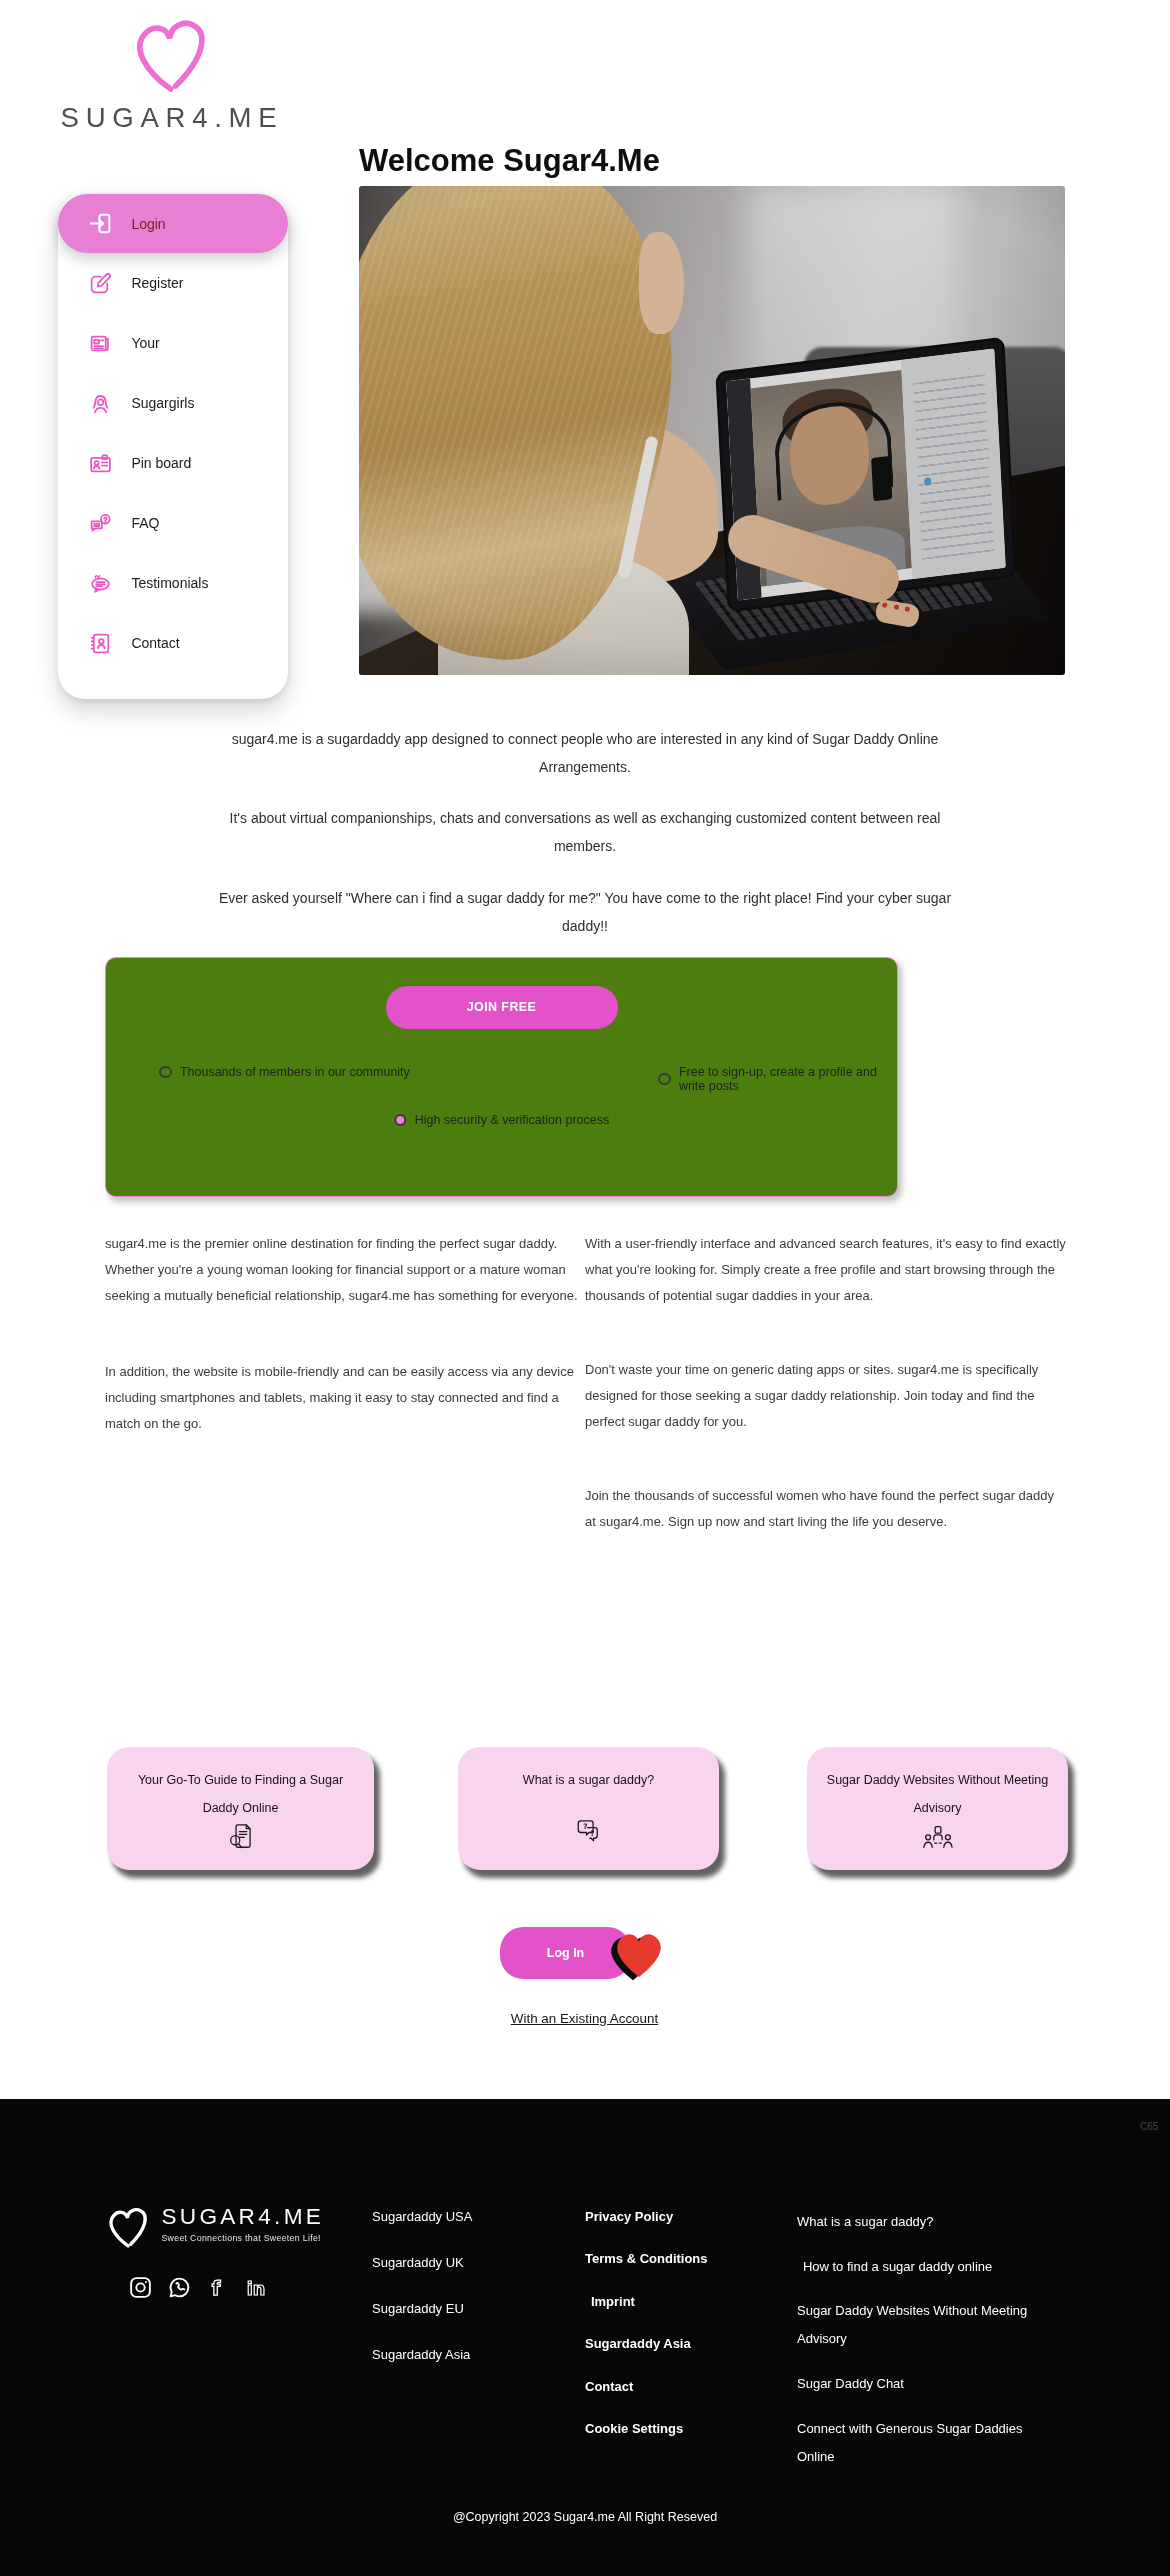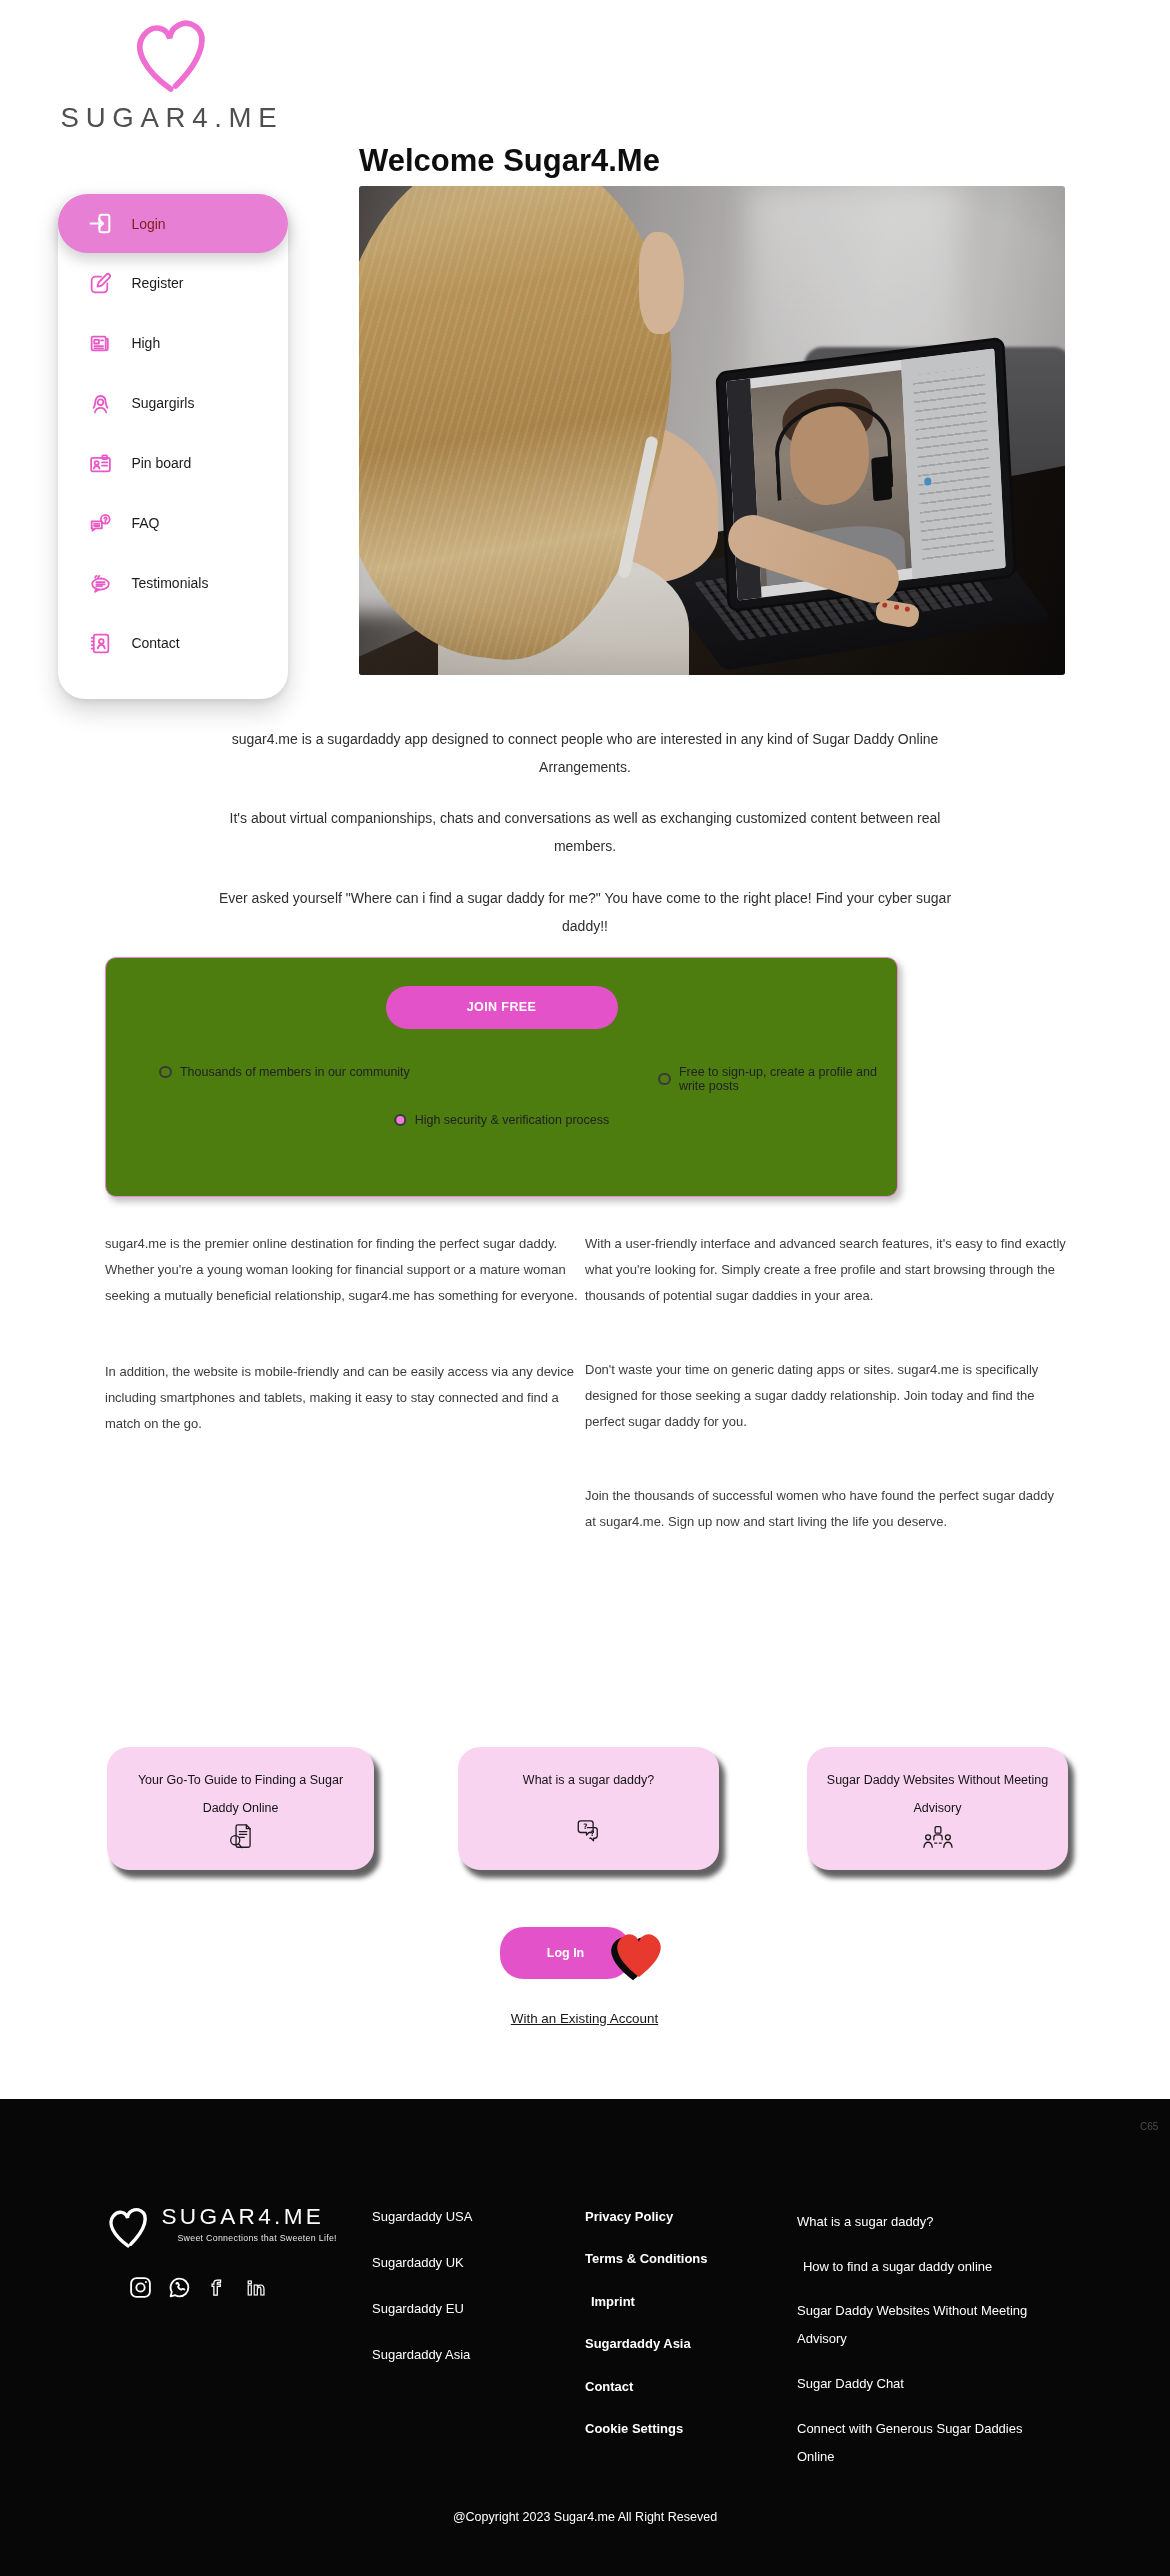--- a/index.html
+++ b/index.html
@@ -109,21 +109,21 @@
              color:#fff;font-weight:bold;font-size:12.5px;cursor:pointer;font-family:"Liberation Sans",sans-serif;z-index:1;}
   .cta-heart{position:absolute;left:603px;top:1921px;width:72px;height:60px;z-index:2;}
   .account-link{position:absolute;left:491px;top:2011px;width:187px;text-align:center;font-size:13.4px;color:#161616;
                 text-decoration:underline;cursor:pointer;}
 
   
   .footer{position:absolute;left:0;top:2099px;width:1170px;height:477px;background:#070707;color:#fff;}
   .f-corner{position:absolute;top:22px;right:11.7px;font-size:10px;color:#4b4b4b;}
   .f-brand{position:absolute;left:105px;top:105px;display:flex;align-items:flex-start;gap:8.4px;cursor:pointer;}
   .f-word{font-size:22.6px;font-weight:300;letter-spacing:3.3px;color:#fdfdfd;white-space:nowrap;}
-  .f-tag{font-size:8.8px;color:#e6e6e6;margin-top:3.3px;letter-spacing:0.3px;margin-left:16px;}
+  .f-tag{font-size:8.8px;color:#e6e6e6;margin-top:3.3px;letter-spacing:0.3px;}
   .f-social{position:absolute;left:128px;top:176px;display:flex;gap:14px;align-items:center;}
   .f-social span{cursor:pointer;display:inline-block;}
   svg.soc-ic{stroke:#fff;fill:none;stroke-width:1.8;stroke-linecap:round;stroke-linejoin:round;}
   .f-col{position:absolute;top:109px;}
   .f-col1{left:372px;}
   .f-col2{left:585px;}
   .f-col3{left:797px;width:255px;}
   .f-link{display:block;color:#ffffff;font-size:13px;text-decoration:none;cursor:pointer;}
   .f-col1 .f-link{line-height:18.4px;margin-bottom:27.6px;}
   .f-col2 .f-link{line-height:18.4px;margin-bottom:24px;font-weight:bold;}
@@ -167,21 +167,21 @@
     <span class="sicon">
       <svg class="pink-ic" width="25" height="25" viewBox="0 0 24 24">
         <rect x="3.5" y="5.5" width="13.5" height="13" rx="1.2"></rect>
         <rect x="6" y="8.5" width="4.5" height="3.5"></rect>
         <line x1="12.5" y1="9" x2="14.5" y2="9"></line>
         <line x1="6" y1="14.5" x2="14.5" y2="14.5"></line>
         <line x1="6" y1="16.6" x2="14.5" y2="16.6"></line>
         <path d="M17 7.5h2v9.4c0 .9-.6 1.6-1.5 1.6"></path>
       </svg>
     </span>
-    <span class="slabel">High</span>
+    <span class="slabel">Your</span>
   </div>
   <div class="side-item">
     <span class="sicon">
       <svg class="pink-ic" width="25" height="25" viewBox="0 0 24 24">
         <path d="M7 11.5c0-4.2 1.8-6.7 5-6.7s5 2.5 5 6.7"></path>
         <circle cx="12" cy="10.8" r="2.7"></circle>
         <path d="M7 11.5c-.3 2.4-.9 3.6-1.7 4.6M17 11.5c.3 2.4.9 3.6 1.7 4.6"></path>
         <path d="M6.6 20.5c.8-3 2.8-4.4 5.4-4.4s4.6 1.4 5.4 4.4"></path>
       </svg>
     </span>

